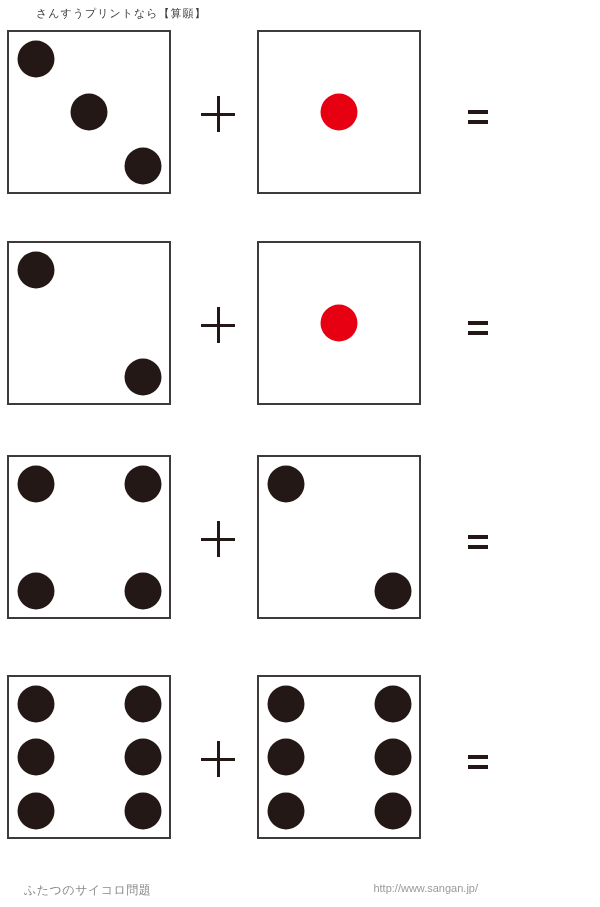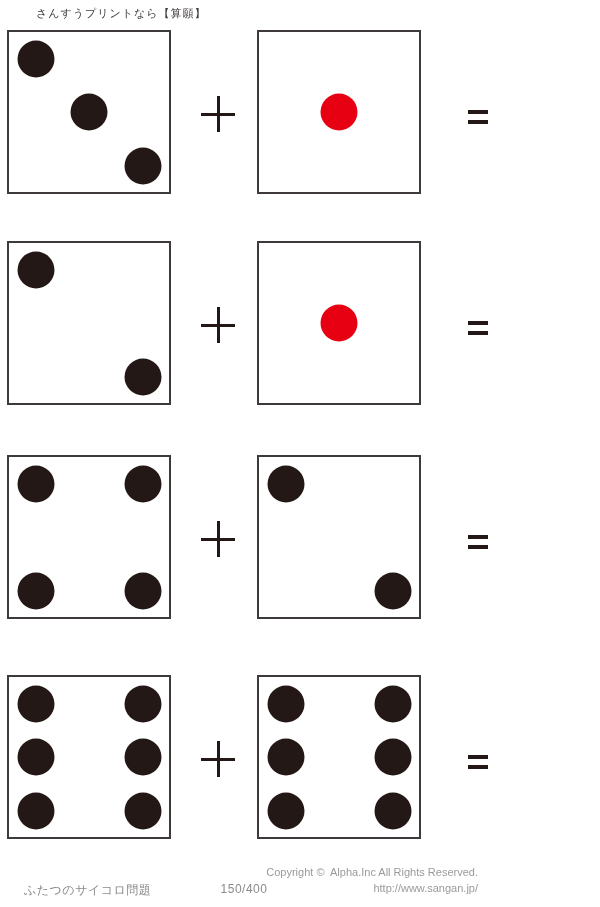--- a/index.html
+++ b/index.html
@@ -145,16 +145,15 @@
         <div class="pip pip-bottom-left" style="background: rgb(35, 24, 21);"></div>
         <div class="pip pip-bottom-right" style="background: rgb(35, 24, 21);"></div>
       </div>
     <div class="op-equals" aria-label="=">
         <div class="bar bar-top"></div>
         <div class="bar bar-bottom"></div>
       </div>
   </div>
 
   <div class="footer-left">ふたつのサイコロ問題</div>
-  <div class="footer-center">150/400</div>
-  <div class="footer-copyright"><span>Copyright ©  Alpha.Inc All Rights Reserved.</span><br><span>http://www.sangan.jp/</span></div>
+  <div class="footer-copyright"><br><span>http://www.sangan.jp/</span></div>
 
 </div>
 
 </body></html>

